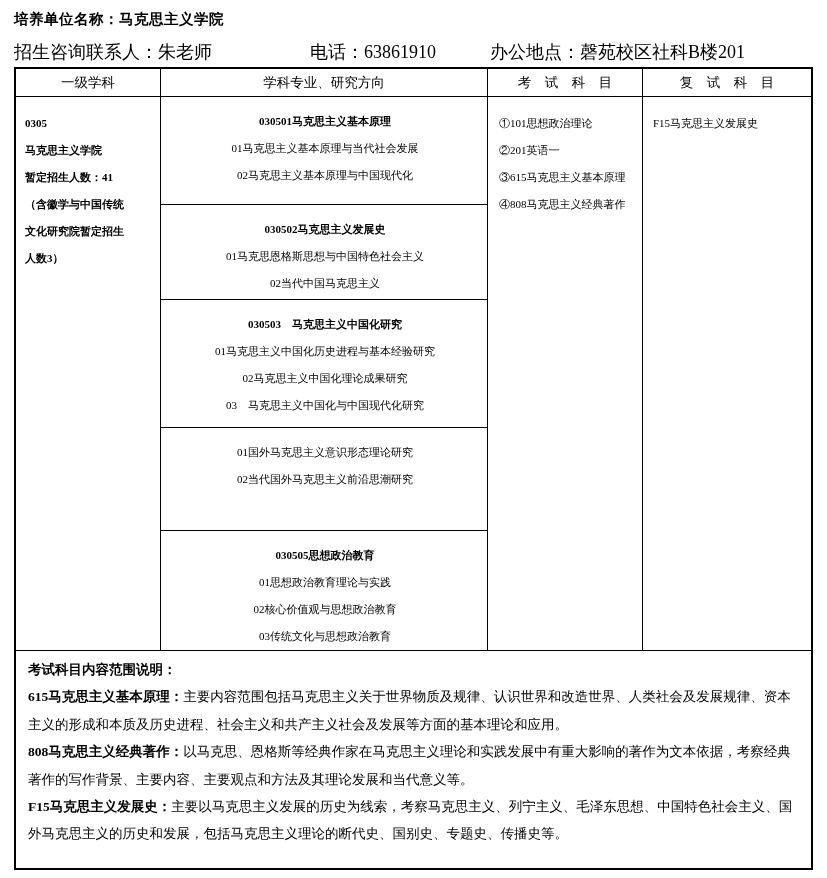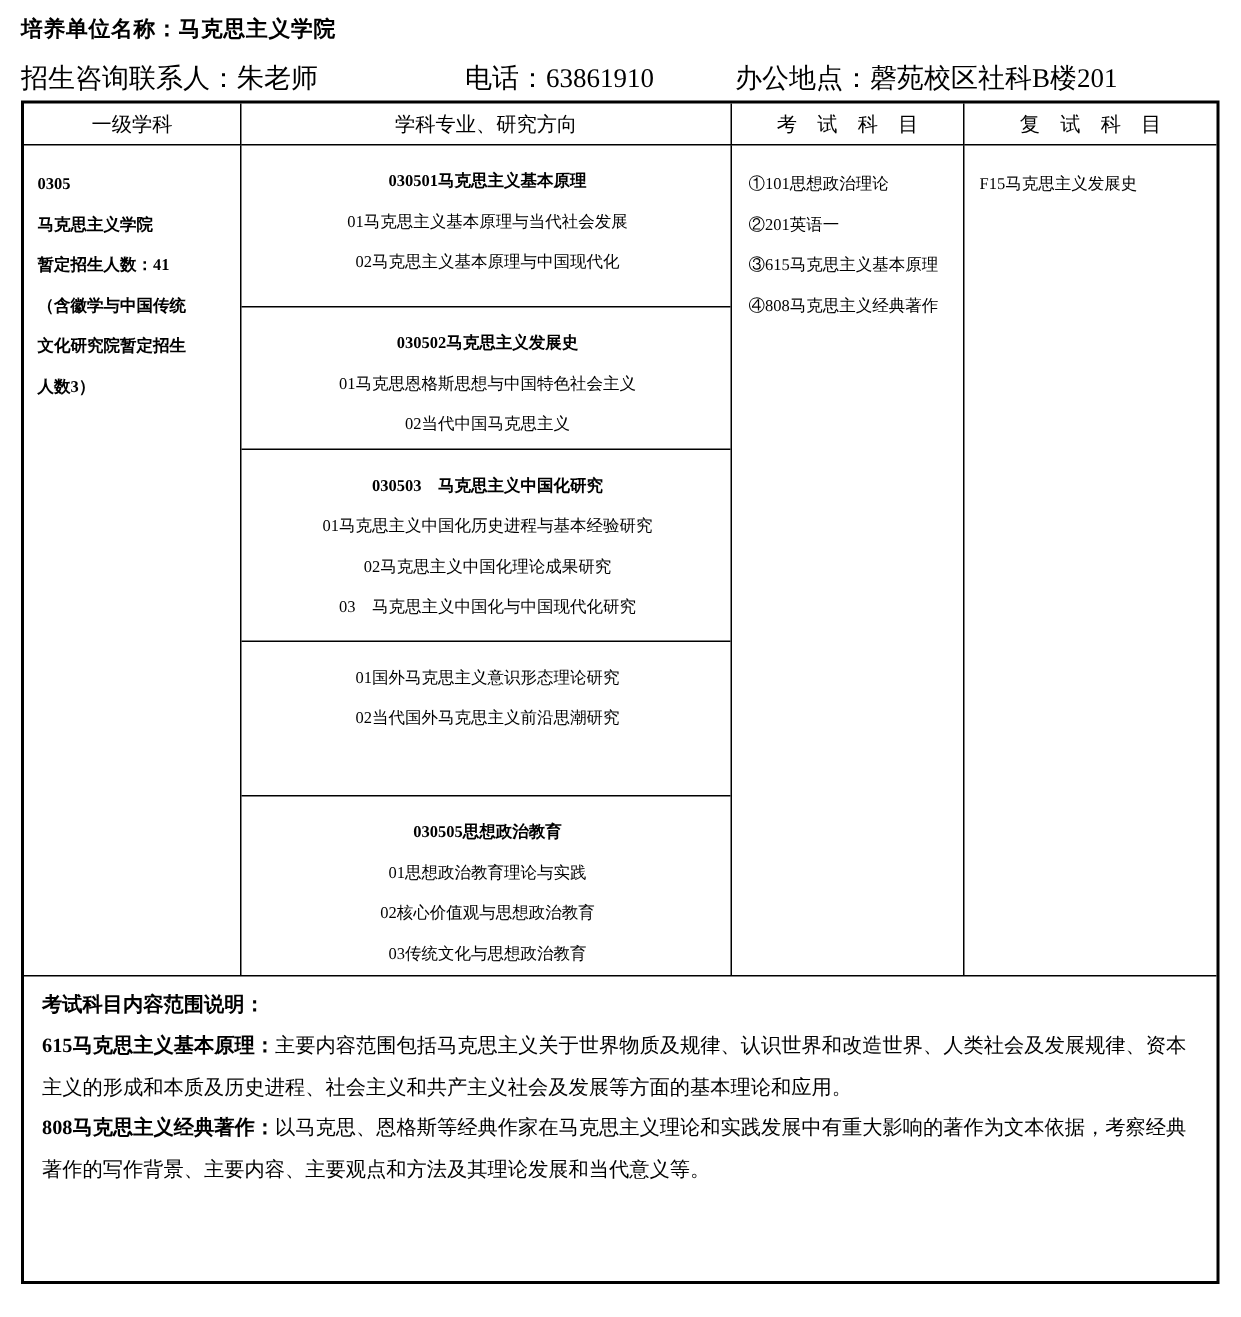--- a/index.html
+++ b/index.html
@@ -117,17 +117,18 @@
       <div class="td col4" id="retestCell">
           <div class="retest-item">F15马克思主义发展史</div>
         </div>
     </div>
 
     <div class="note">
       <div class="note-h">考试科目内容范围说明：</div>
       <div id="noteItems">
           <p class="note-p"><span class="bold">615马克思主义基本原理：</span><span>主要内容范围包括马克思主义关于世界物质及规律、认识世界和改造世界、人类社会及发展规律、资本主义的形成和本质及历史进程、社会主义和共产主义社会及发展等方面的基本理论和应用。</span></p>
           <p class="note-p"><span class="bold">808马克思主义经典著作：</span><span>以马克思、恩格斯等经典作家在马克思主义理论和实践发展中有重大影响的著作为文本依据，考察经典著作的写作背景、主要内容、主要观点和方法及其理论发展和当代意义等。</span></p>
+          <p class="note-p"><span class="bold">F15马克思主义发展史：</span><span>主要以马克思主义发展的历史为线索，考察马克思主义、列宁主义、毛泽东思想、中国特色社会主义、国外马克思主义的历史和发展，包括马克思主义理论的断代史、国别史、专题史、传播史等。</span></p>
         </div>
     </div>
 
   </div>
 </div>
 
 </body></html>

